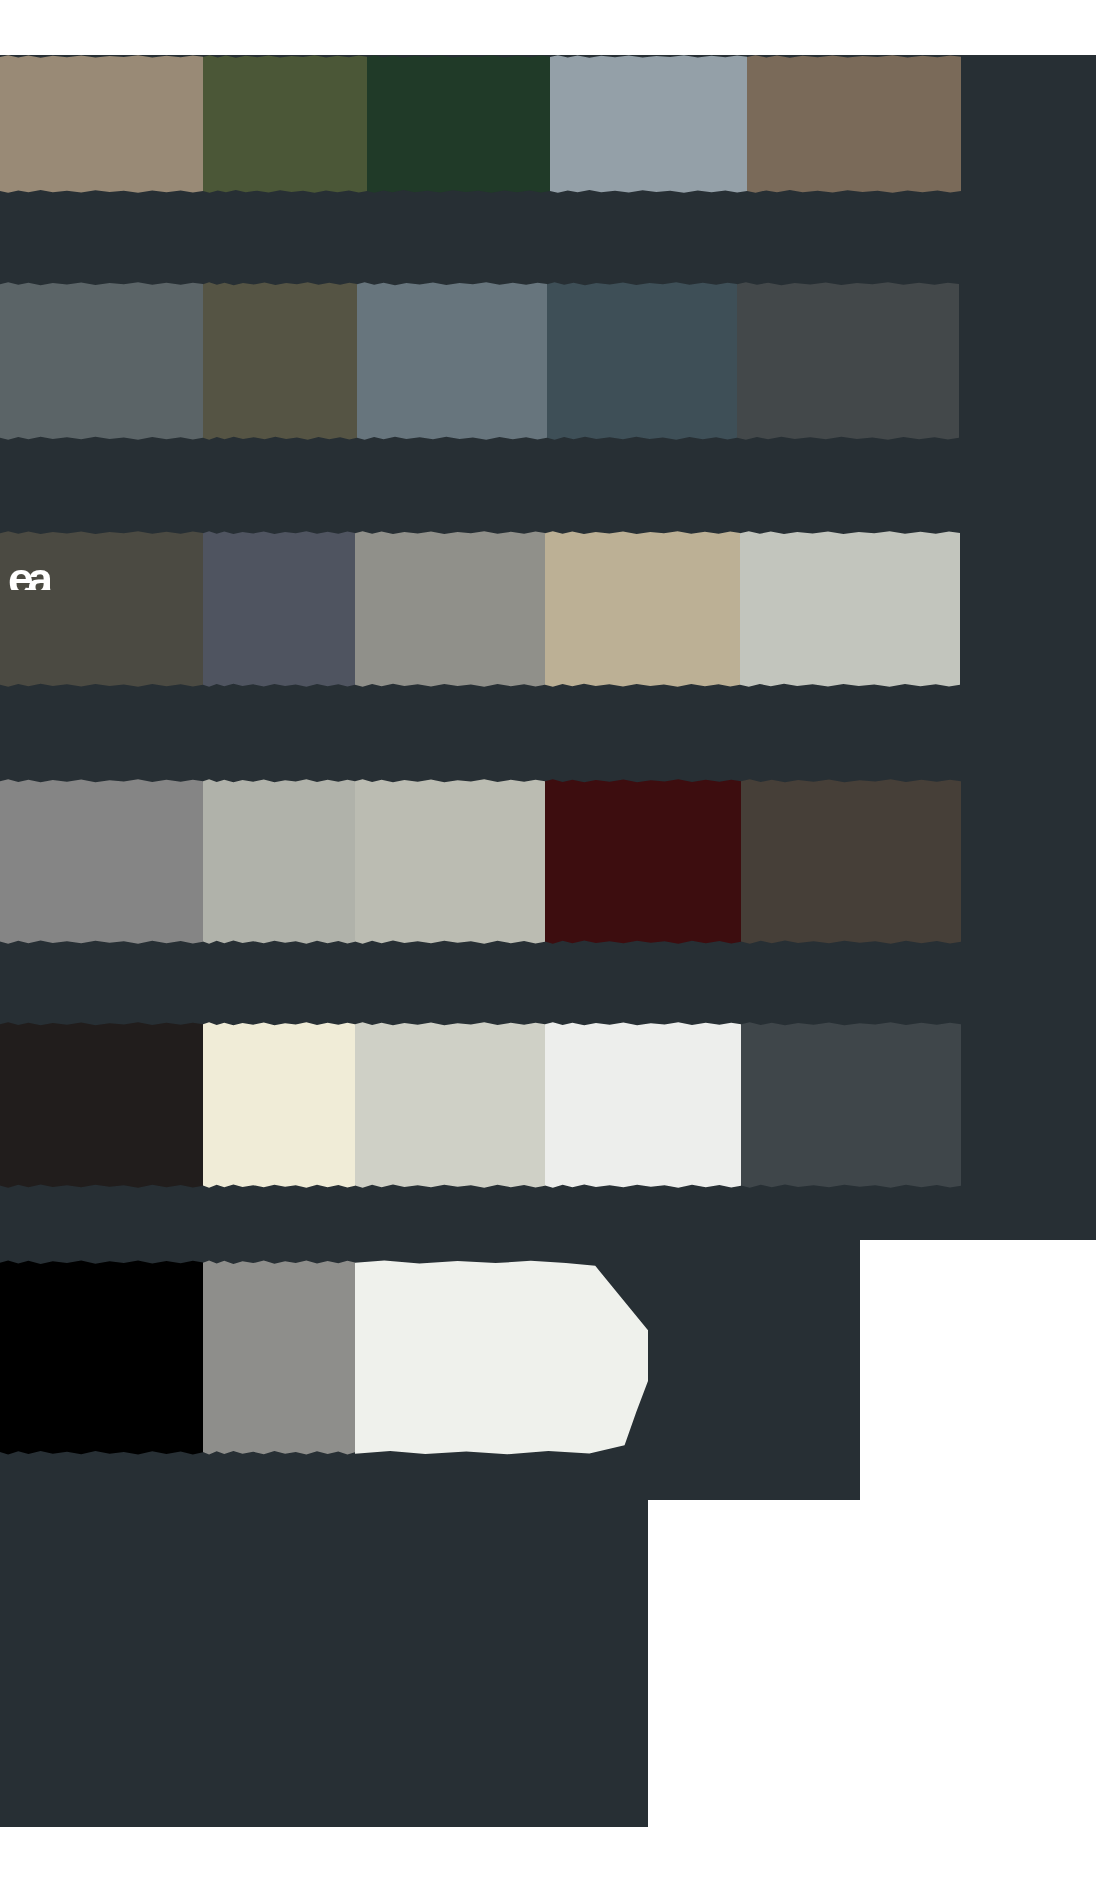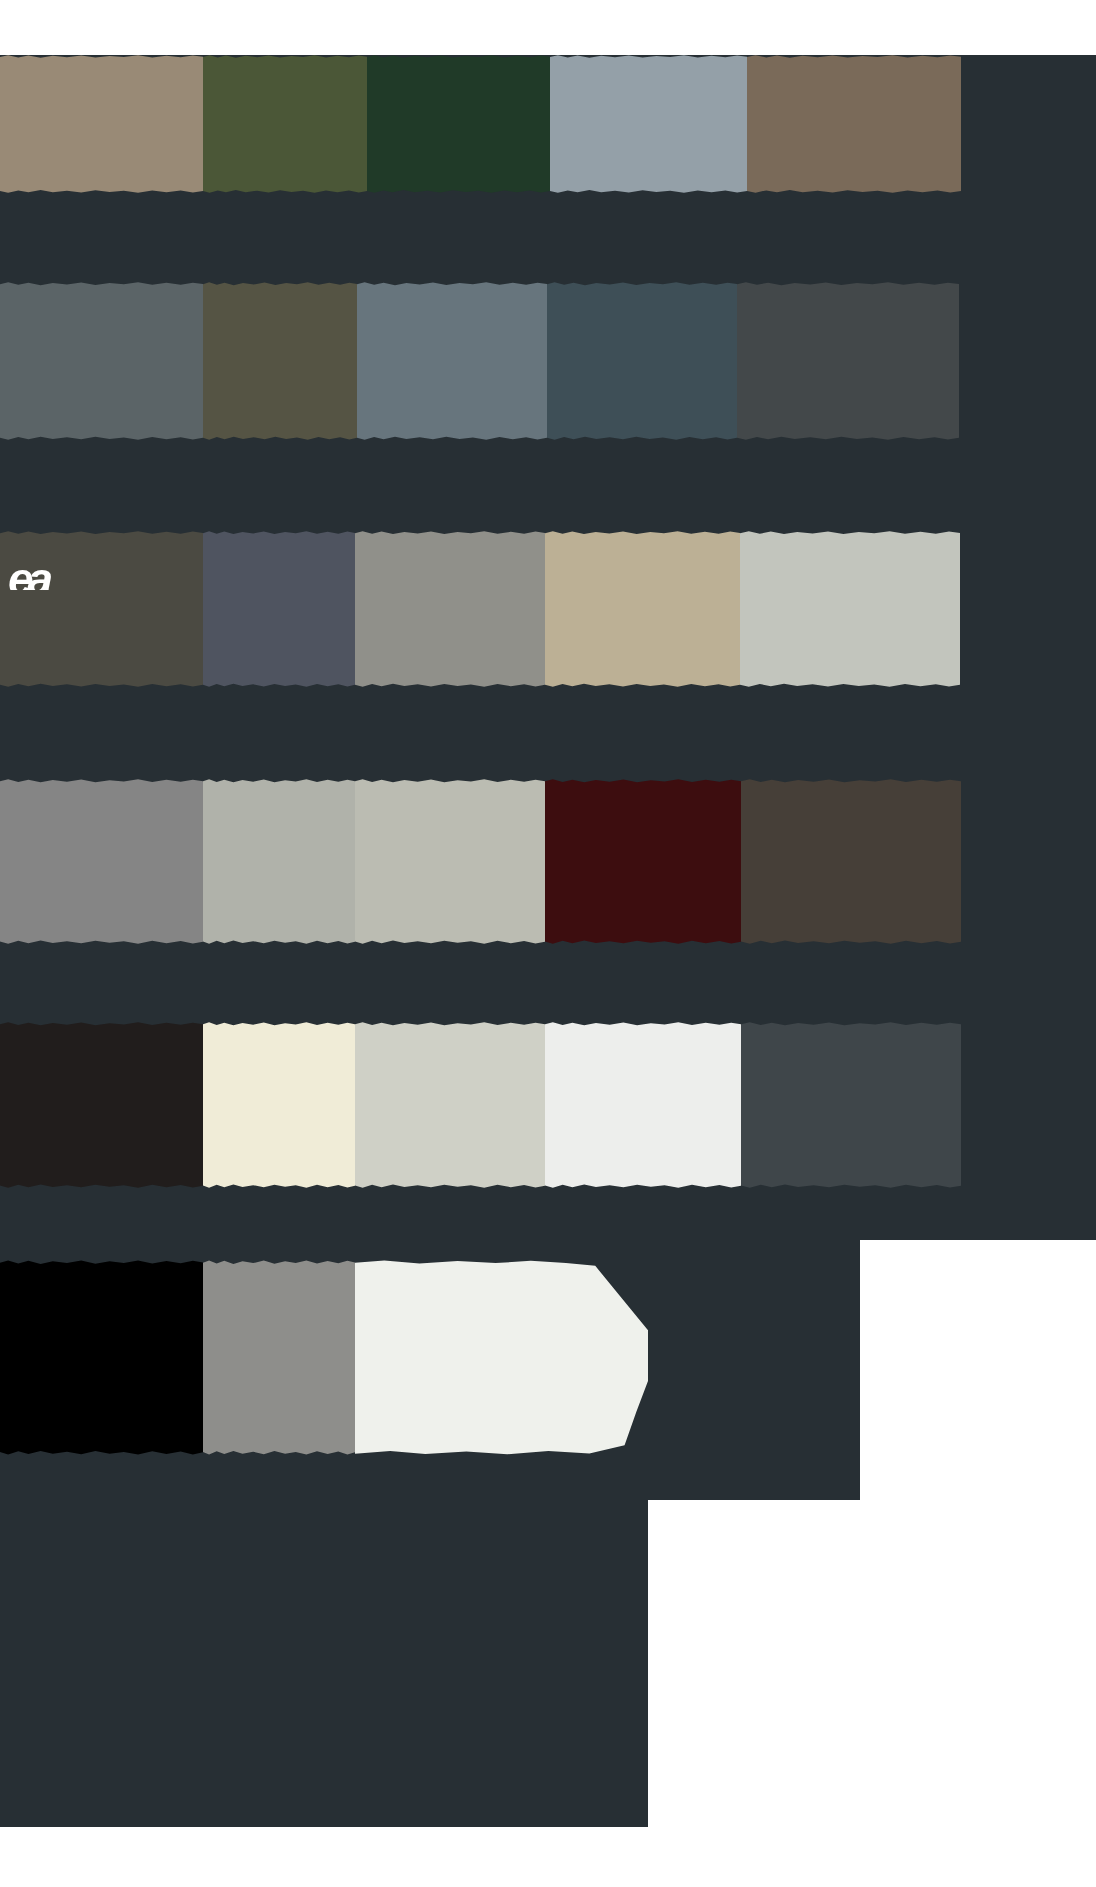--- a/index.html
+++ b/index.html
@@ -5,21 +5,20 @@
 <style>
   html,body{margin:0;padding:0;background:#ffffff;}
   body{font-family:"Liberation Sans",sans-serif;}
 
   #stage{
     position:relative;
     width:1096px;
     height:1887px;
     background:#ffffff;
     overflow:hidden;
-    font-style:italic;
   }
 
   
   #board{
     position:absolute;
     left:0; top:55px;
     width:1096px; height:1772px;
     background:#272f34;
   }
   

